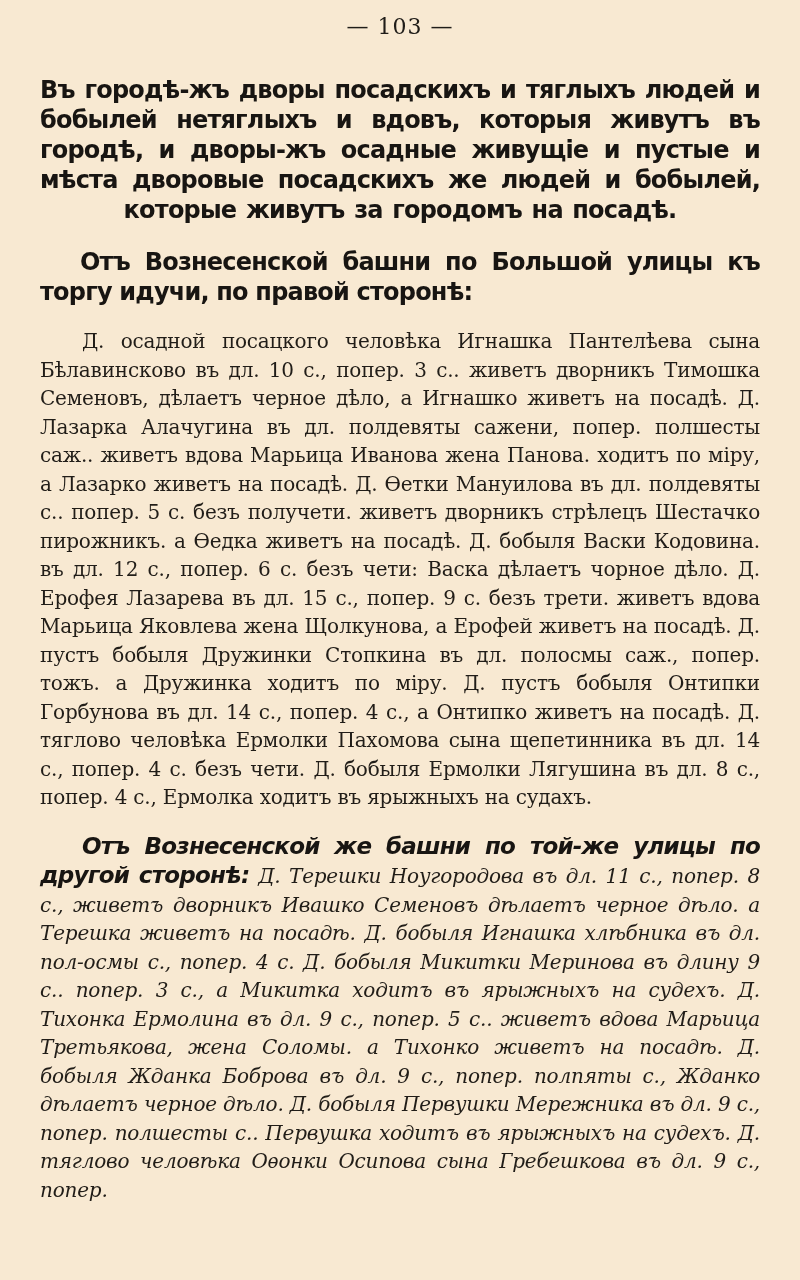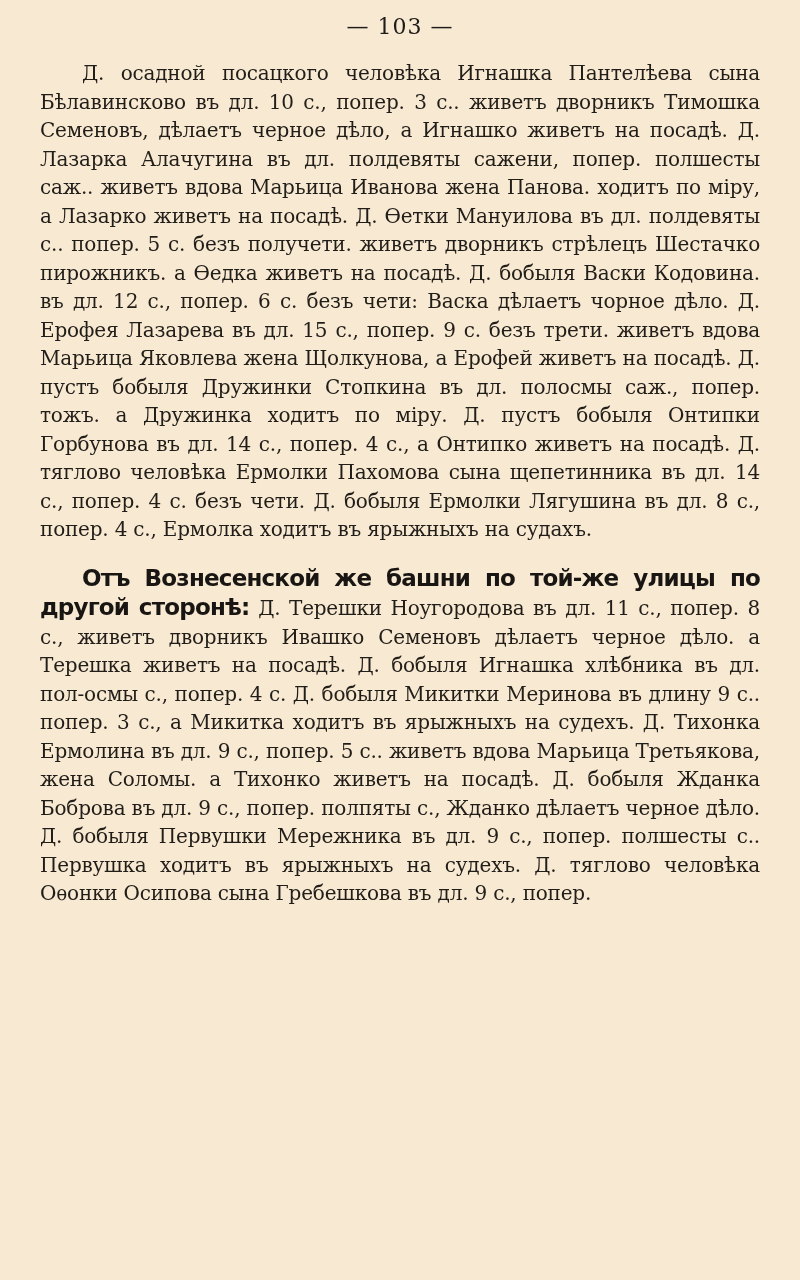--- a/index.html
+++ b/index.html
@@ -51,35 +51,38 @@
     margin-top: 20px;
     font-size: 20px;
     line-height: 28.5px;
     text-align: justify;
     text-indent: 42px;
     letter-spacing: -0.2px;
     color: #211d18;
   }
   .body-paragraph + .body-paragraph {
     margin-top: 0;
+    font-style: italic;
   }
   .paragraph-lead {
     font-family: "DejaVu Sans", sans-serif;
     font-weight: bold;
     font-size: 23px;
     letter-spacing: -0.8px;
     color: #181512;
   }
 </style>
 </head>
 <body>
 
 <div class="page">
 
   <div class="page-number">— 103 —</div>
 
+  <div class="main-heading">Въ городѣ-жъ дворы посадскихъ и тяглыхъ людей и бобылей нетяглыхъ и вдовъ, которыя живутъ въ городѣ, и дворы-жъ осадные живущіе и пустые и мѣста дворовые посадскихъ же людей и бобылей, которые живутъ за городомъ на посадѣ.</div>
 
+  <div class="sub-heading">Отъ Вознесенской башни по Большой улицы къ торгу идучи, по правой сторонѣ:</div>
 
   <p class="body-paragraph">Д. осадной посацкого человѣка Игнашка Пантелѣева сына Бѣлавинсково въ дл. 10 с., попер. 3 с.. живетъ дворникъ Тимошка Семеновъ, дѣлаетъ черное дѣло, а Игнашко живетъ на посадѣ. Д. Лазарка Алачугина въ дл. полдевяты сажени, попер. полшесты саж.. живетъ вдова Марьица Иванова жена Панова. ходитъ по міру, а Лазарко живетъ на посадѣ. Д. Ѳетки Мануилова въ дл. полдевяты с.. попер. 5 с. безъ получети. живетъ дворникъ стрѣлецъ Шестачко пирожникъ. а Ѳедка живетъ на посадѣ. Д. бобыля Васки Кодовина. въ дл. 12 с., попер. 6 с. безъ чети: Васка дѣлаетъ чорное дѣло. Д. Ерофея Лазарева въ дл. 15 с., попер. 9 с. безъ трети. живетъ вдова Марьица Яковлева жена Щолкунова, а Ерофей живетъ на посадѣ. Д. пустъ бобыля Дружинки Стопкина въ дл. полосмы саж., попер. тожъ. а Дружинка ходитъ по міру. Д. пустъ бобыля Онтипки Горбунова въ дл. 14 с., попер. 4 с., а Онтипко живетъ на посадѣ. Д. тяглово человѣка Ермолки Пахомова сына щепетинника въ дл. 14 с., попер. 4 с. безъ чети. Д. бобыля Ермолки Лягушина въ дл. 8 с., попер. 4 с., Ермолка ходитъ въ ярыжныхъ на судахъ.</p>
 
   <p class="body-paragraph"><span class="paragraph-lead">Отъ Вознесенской же башни по той-же улицы по другой сторонѣ:</span><span> Д. Терешки Ноугородова въ дл. 11 с., попер. 8 с., живетъ дворникъ Ивашко Семеновъ дѣлаетъ черное дѣло. а Терешка живетъ на посадѣ. Д. бобыля Игнашка хлѣбника въ дл. пол-осмы с., попер. 4 с. Д. бобыля Микитки Меринова въ длину 9 с.. попер. 3 с., а Микитка ходитъ въ ярыжныхъ на судехъ. Д. Тихонка Ермолина въ дл. 9 с., попер. 5 с.. живетъ вдова Марьица Третьякова, жена Соломы. а Тихонко живетъ на посадѣ. Д. бобыля Жданка Боброва въ дл. 9 с., попер. полпяты с., Жданко дѣлаетъ черное дѣло. Д. бобыля Первушки Мережника въ дл. 9 с., попер. полшесты с.. Первушка ходитъ въ ярыжныхъ на судехъ. Д. тяглово человѣка Оѳонки Осипова сына Гребешкова въ дл. 9 с., попер.</span></p>
 
 </div>
 
 </body></html>

